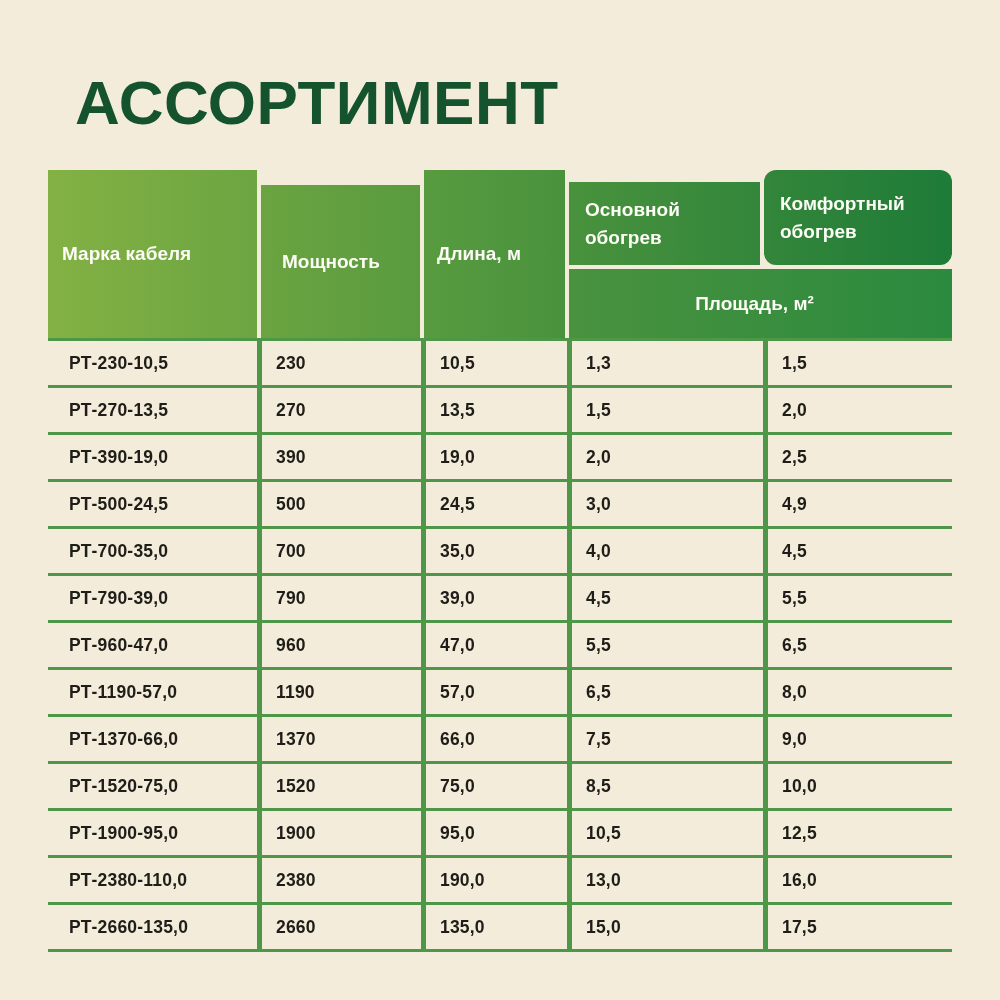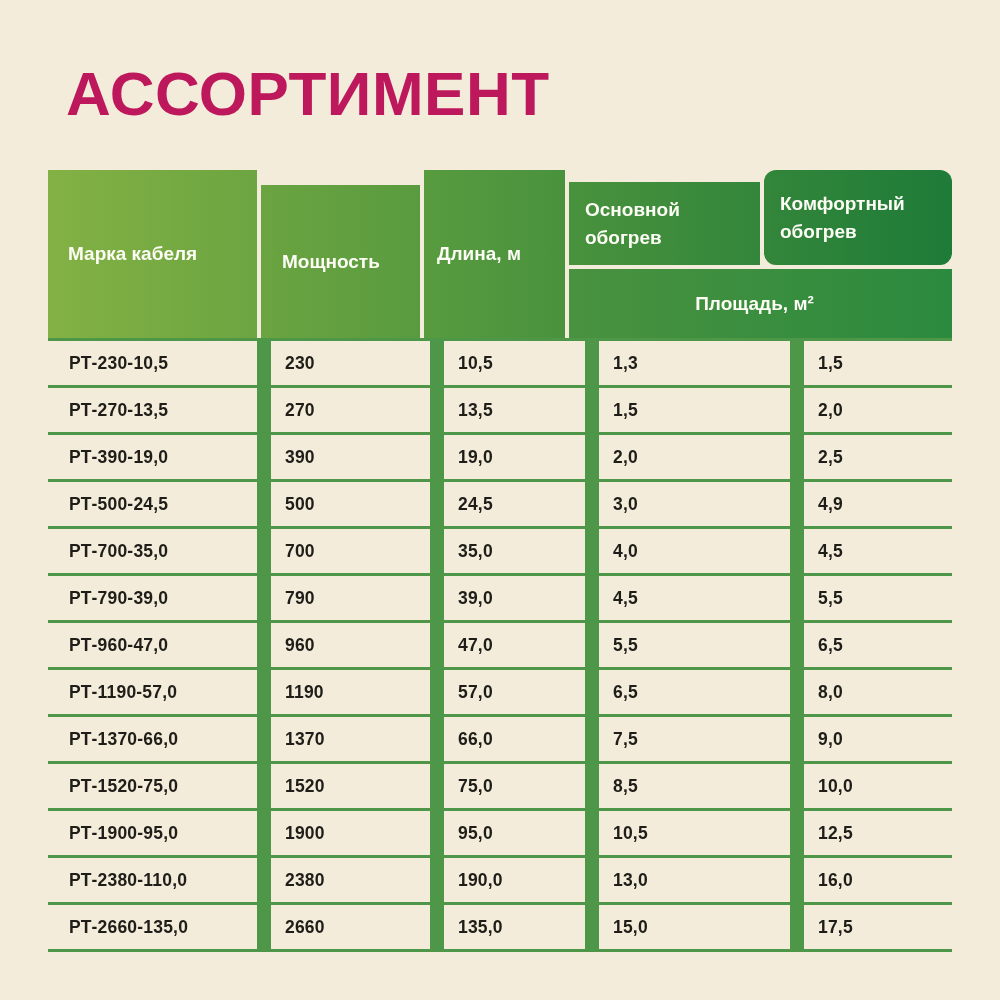--- a/index.html
+++ b/index.html
@@ -12,26 +12,26 @@
     position: relative;
     background: #f3ecdb;
     font-family: "Liberation Sans", sans-serif;
     overflow: hidden;
   }
 
   .page-title {
     position: absolute;
     left: 59px;
     top: 56px;
-    margin: 7px;
+    margin: 16px;
     font-size: 62px;
     line-height: 1;
     font-weight: 900;
     letter-spacing: 0.5px;
-    color: #be185d;
+    color: #14532d;
   }
 
   .assort-table {
     position: absolute;
     left: 48px;
     top: 170px;
     width: 904px;
   }
 
   
@@ -46,21 +46,21 @@
     color: #fdfdf6;
     font-weight: 700;
     font-size: 19px;
     line-height: 1.45;
     display: flex;
     align-items: center;
     padding-left: 16px;
     padding-right: 8px;
     box-sizing: border-box;
   }
-  .h1 { grid-column: 1; grid-row: 1 / 3; padding-left: 20px;
+  .h1 { grid-column: 1; grid-row: 1 / 3; padding-left: 14px;
         background: linear-gradient(to right, #83b144, #6ca541); }
   .h2 { grid-column: 2; grid-row: 1 / 3; padding-left: 21px;
         background: linear-gradient(to right, #6ba441, #599b3f); margin-top: 15px; }
   .h3 { grid-column: 3; grid-row: 1 / 3; padding-left: 13px;
         background: linear-gradient(to right, #589b3f, #49923d); }
   .h4 { grid-column: 4; grid-row: 1;
         background: linear-gradient(to right, #49923d, #33863b); margin-top: 12px; }
   .h5 { grid-column: 5; grid-row: 1;
         background: linear-gradient(to right, #33863a, #1e7b38); border-radius: 12px; }
   .hband {
@@ -71,21 +71,21 @@
     background: linear-gradient(to right, #49923f, #2b8a3e);
   }
 
   
   .tbody {
     border-top: 3px solid #4e9648;
   }
   .data-row {
     display: grid;
     grid-template-columns: 209px 159px 141px 191px 188px;
-    column-gap: 14px;
+    column-gap: 5px;
     background: #4e9648;           
     border-bottom: 3px solid #4e9648;
     height: 44px;
     text-align: center;
   }
   .data-row > div {
     background: #f3ecdb;
     display: flex;
     align-items: center;
     padding-left: 14px;

